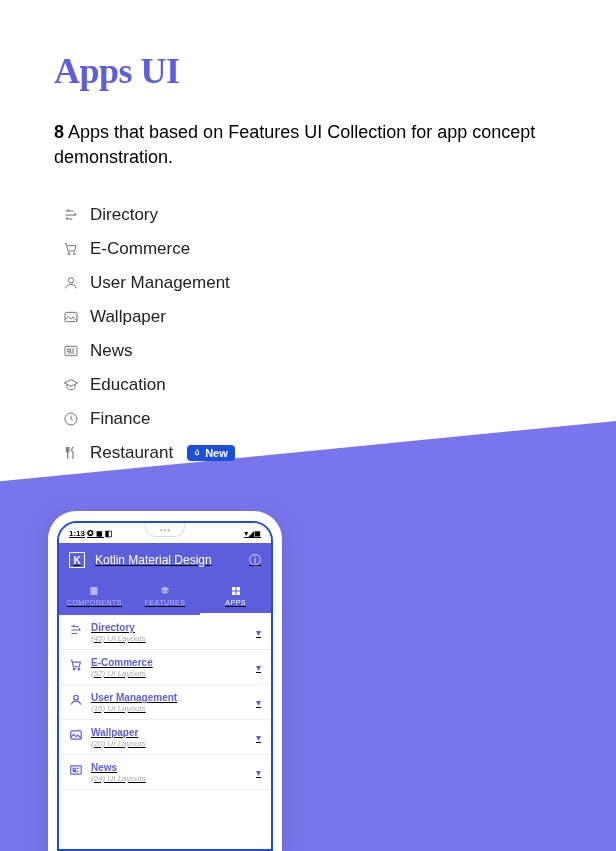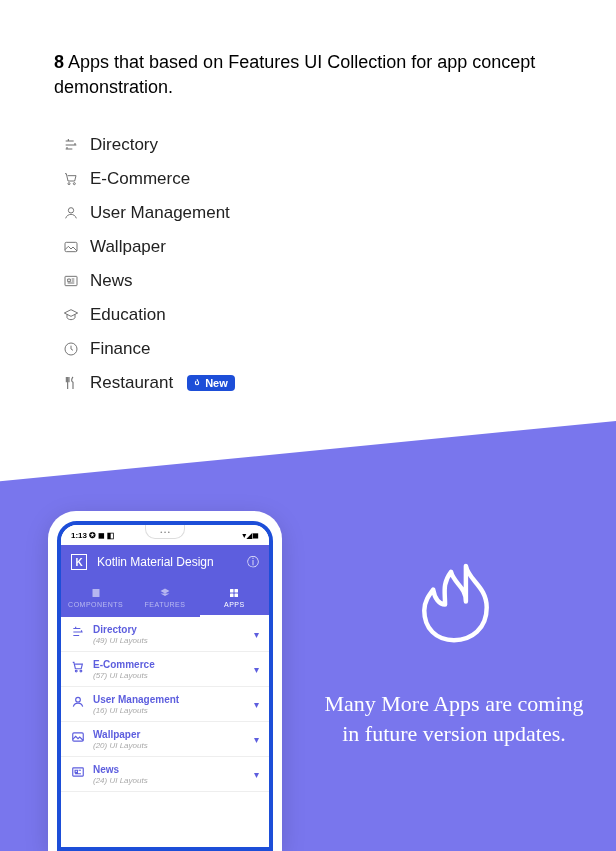--- a/index.html
+++ b/index.html
@@ -88,21 +88,22 @@
     box-shadow: 0 6px 24px rgba(0,0,0,0.15);
     padding: 10px 9px 0 9px;
     position: relative;
     overflow: hidden;
   }
   .phone-inner {
     width: 100%; height: 100%;
     border-radius: 20px 20px 0 0;
     background: #fff;
     overflow: hidden;
-    border: 4px solid #1d4ed8;
+    border: 2px solid #1d4ed8;
+    text-decoration: underline;
   }
   .status-bar {
     height: 20px;
     background: #fff;
     display: flex;
     align-items: center;
     justify-content: space-between;
     padding: 0 10px;
     font-size: 8px;
     color: #000;
@@ -221,20 +222,21 @@
     line-height: 1.35;
   }
 </style>
 </head>
 <body>
 
 <div class="page">
   <div class="purple-bg"></div>
 
   <div class="top-section">
+    <h1 class="title">Apps UI</h1>
     <p class="intro">
       <span class="bold">8</span><span> Apps that based on Features UI Collection for app concept demonstration.</span>
     </p>
 
     <ul class="app-list">
       <li>
         <span class="icon">
           <svg viewBox="0 0 24 24" width="16" height="16" fill="none" stroke="currentColor" stroke-width="1.6">
               <path d="M4 6h12M8 6V3M4 12h16M18 12V9M4 18h10M6 18v-3"></path>
             </svg>
@@ -419,22 +421,14 @@
             <span class="ptext">
               <div class="ptitle">News</div>
               <div class="psub">(24) UI Layouts</div>
             </span>
             <span class="chevron">▾</span>
           </div>
         </div>
       </div>
     </div>
 
-    <div class="right-col">
-      <div class="flame">
-        <svg width="90" height="110" viewBox="0 0 60 74" fill="none" stroke="#fff" stroke-width="3" stroke-linecap="round" stroke-linejoin="round">
-          <path d="M30 4c2 10 14 14 14 28 0 14-10 22-22 22S2 46 2 34c0-6 3-10 6-14 1 6 4 10 8 10 0-8-2-14 4-22 2 8 10 10 10 20 0-4 0-14 0-24z" transform="translate(8,6)"></path>
-        </svg>
-      </div>
-      <div class="callout">Many More Apps are coming in future version updates.</div>
-    </div>
   </div>
 </div>
 
 </body></html>

